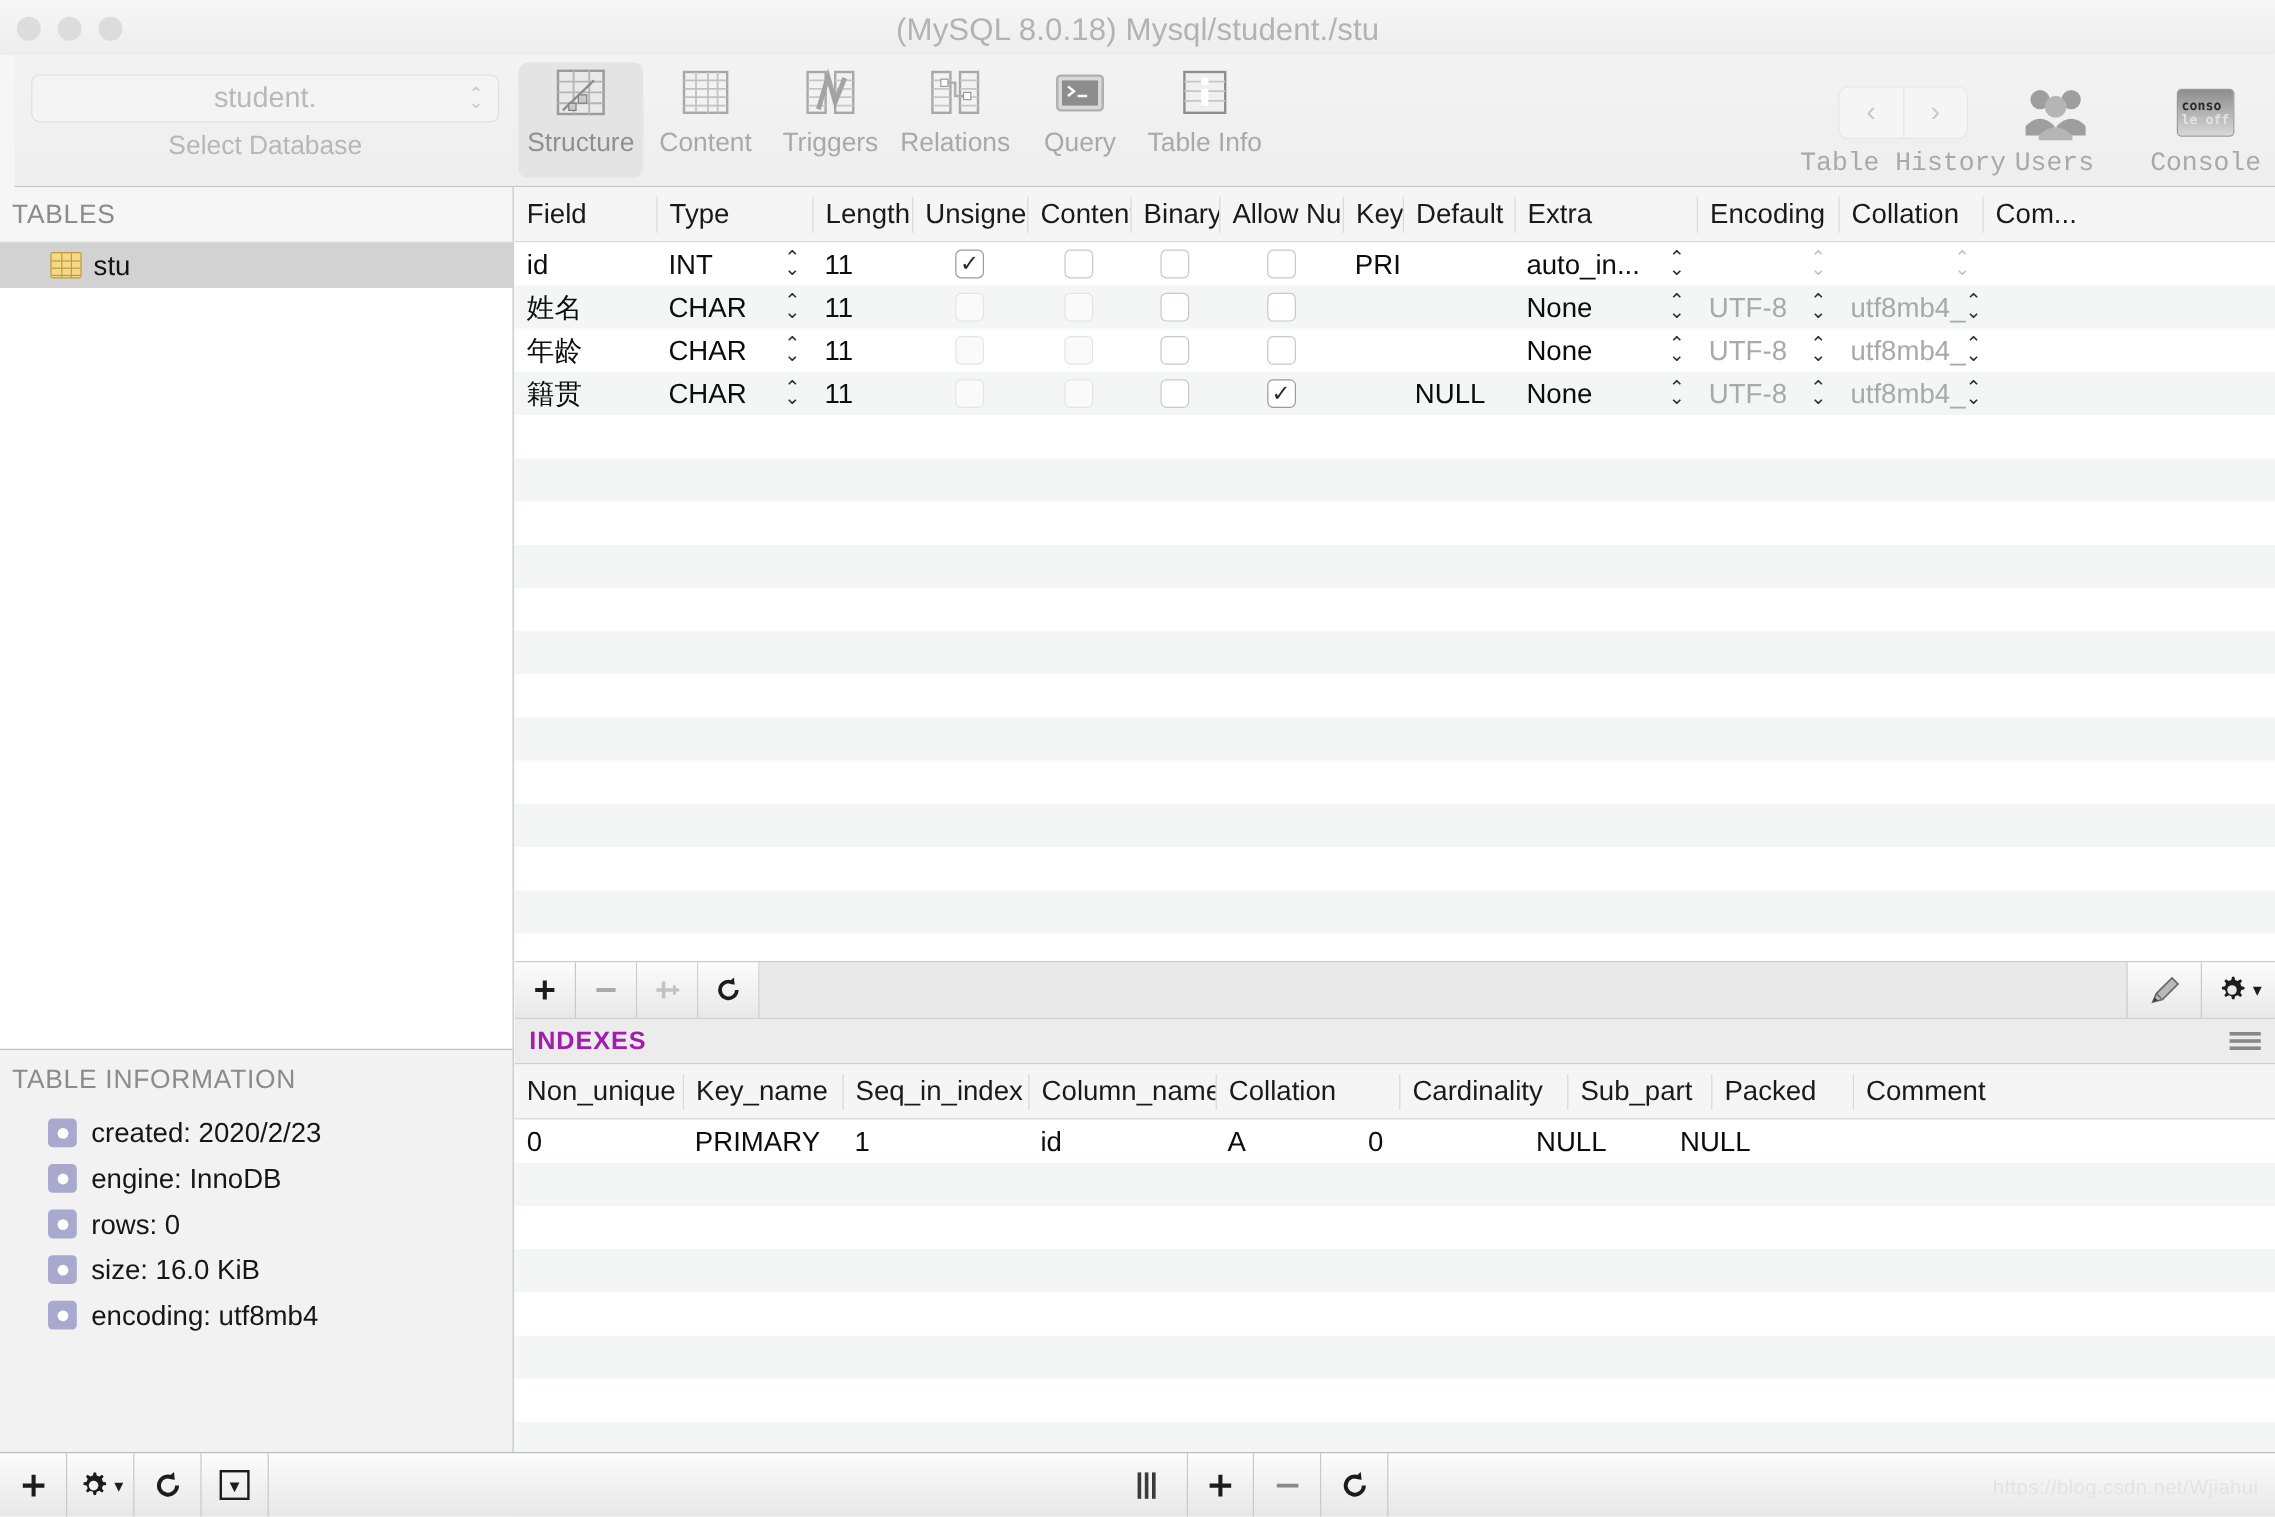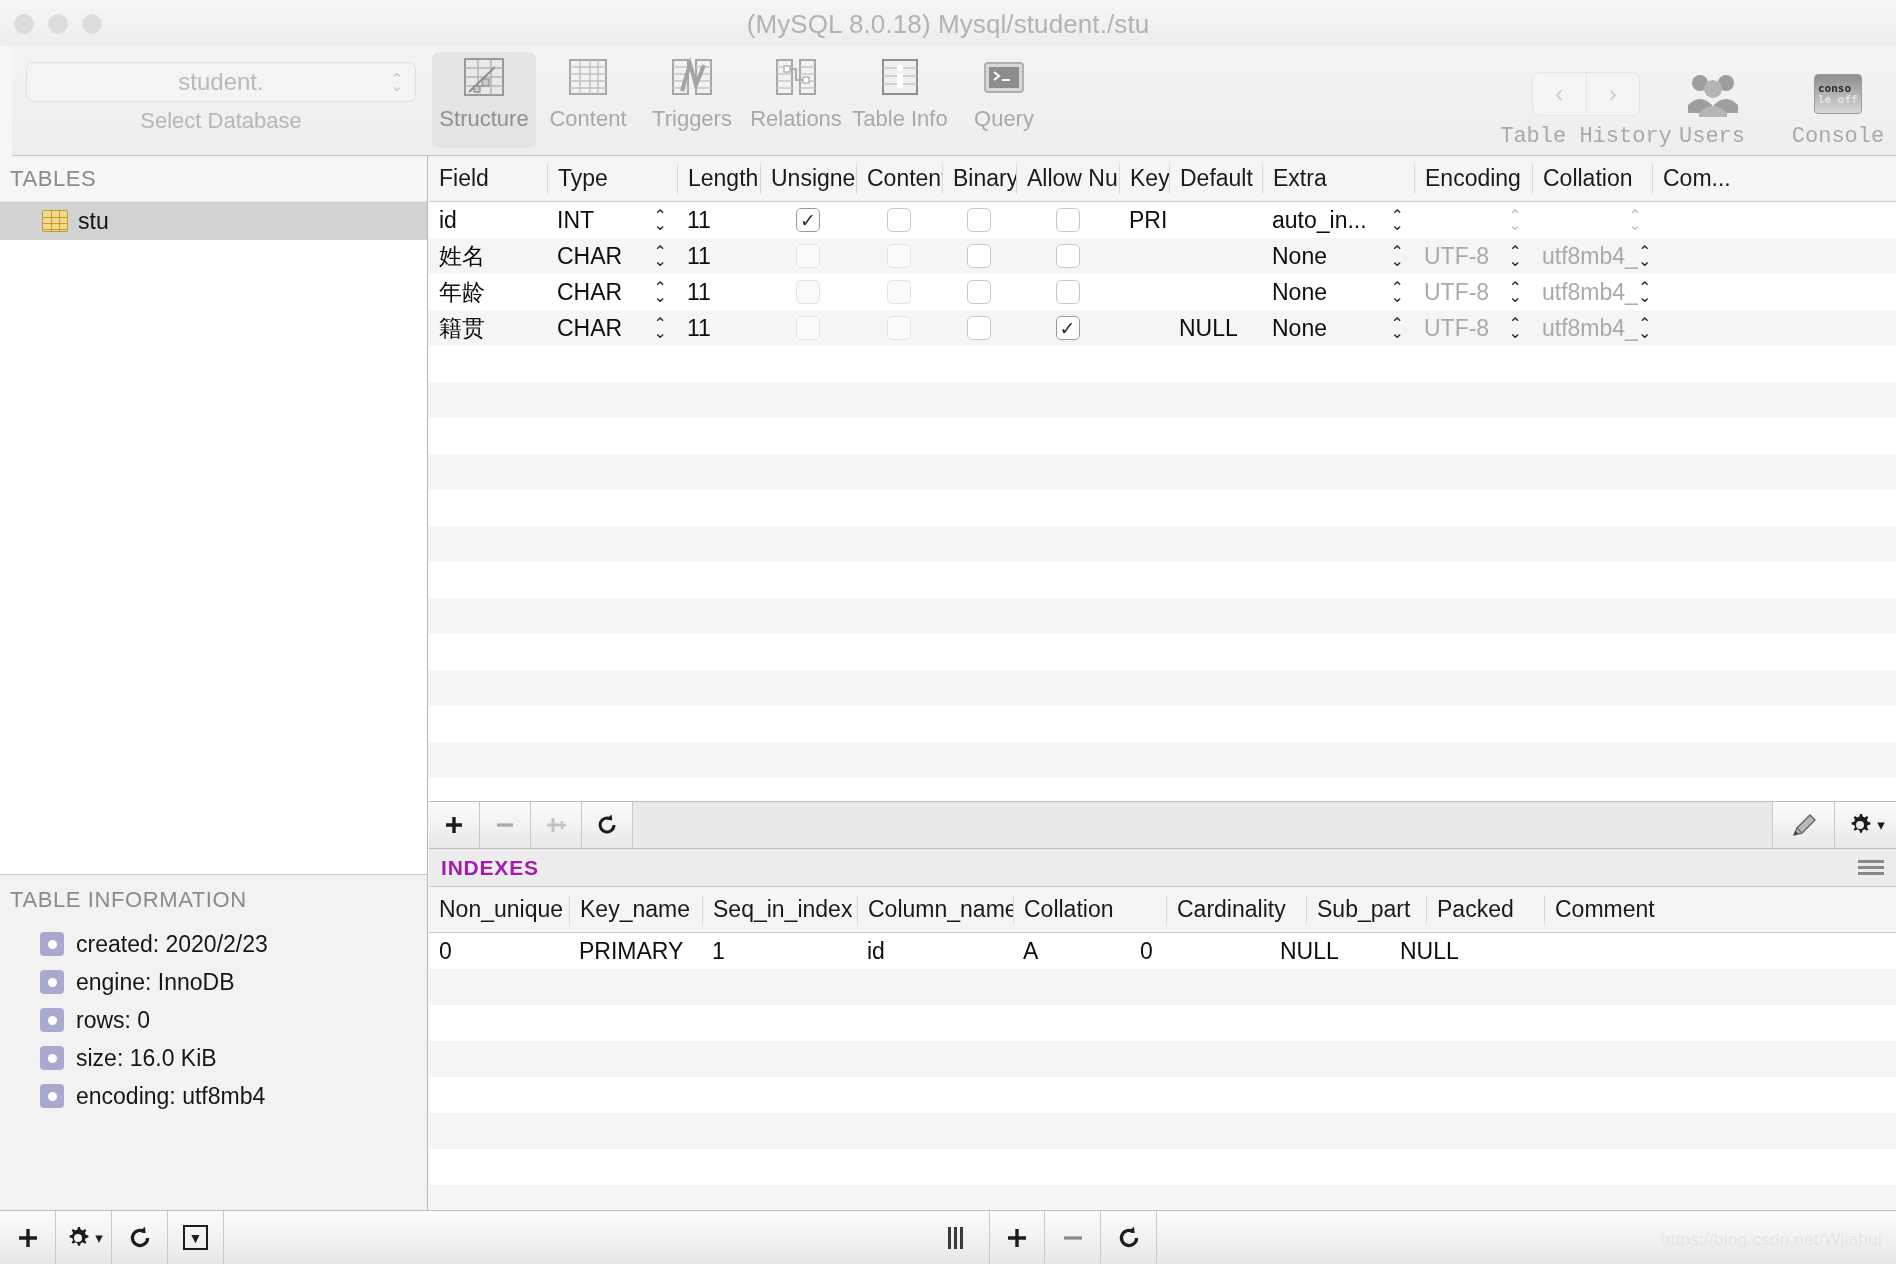--- a/index.html
+++ b/index.html
@@ -299,38 +299,38 @@
             <rect x="11" y="11" width="6" height="6" fill="#fff" stroke="#9a9a9a"></rect>
             <rect x="30" y="22" width="6" height="6" fill="#fff" stroke="#9a9a9a"></rect>
           </svg>
         </span>
         <span class="tlabel">Relations</span>
       </div>
 
       <div class="tab">
         <span class="ico">
           <svg width="46" height="46" viewBox="0 0 46 46">
+            <rect x="4" y="8" width="38" height="29" rx="3" fill="#d8d8d8" stroke="#b0b0b0" stroke-width="2"></rect>
+            <rect x="8" y="12" width="30" height="21" fill="#8d8d8d"></rect>
+            <path d="M13 17 l5 4 l-5 4M21 25 h8" stroke="#ffffff" stroke-width="2" fill="none"></path>
+          </svg>
+        </span>
+        <span class="tlabel">Query</span>
+      </div>
+
+      <div class="tab">
+        <span class="ico">
+          <svg width="46" height="46" viewBox="0 0 46 46">
             <rect x="6" y="5" width="34" height="34" fill="#f0f0f0" stroke="#8f8f8f" stroke-width="2"></rect>
             <path d="M6 13h34M6 21h34M6 29h34" stroke="#c6c6c6" stroke-width="1.5"></path>
             <circle cx="23" cy="13" r="3.2" fill="#fff"></circle>
             <path d="M20 19 h6 v14 h-6 z" fill="#fff"></path>
           </svg>
         </span>
         <span class="tlabel">Table Info</span>
-      </div>
-
-      <div class="tab">
-        <span class="ico">
-          <svg width="46" height="46" viewBox="0 0 46 46">
-            <rect x="4" y="8" width="38" height="29" rx="3" fill="#d8d8d8" stroke="#b0b0b0" stroke-width="2"></rect>
-            <rect x="8" y="12" width="30" height="21" fill="#8d8d8d"></rect>
-            <path d="M13 17 l5 4 l-5 4M21 25 h8" stroke="#ffffff" stroke-width="2" fill="none"></path>
-          </svg>
-        </span>
-        <span class="tlabel">Query</span>
       </div>
 
     </div>
 
     <div class="rightgroup">
       <div class="rg-item">
         <span class="ico">
           <span class="navseg">
             <div>‹</div>
             <div>›</div>

